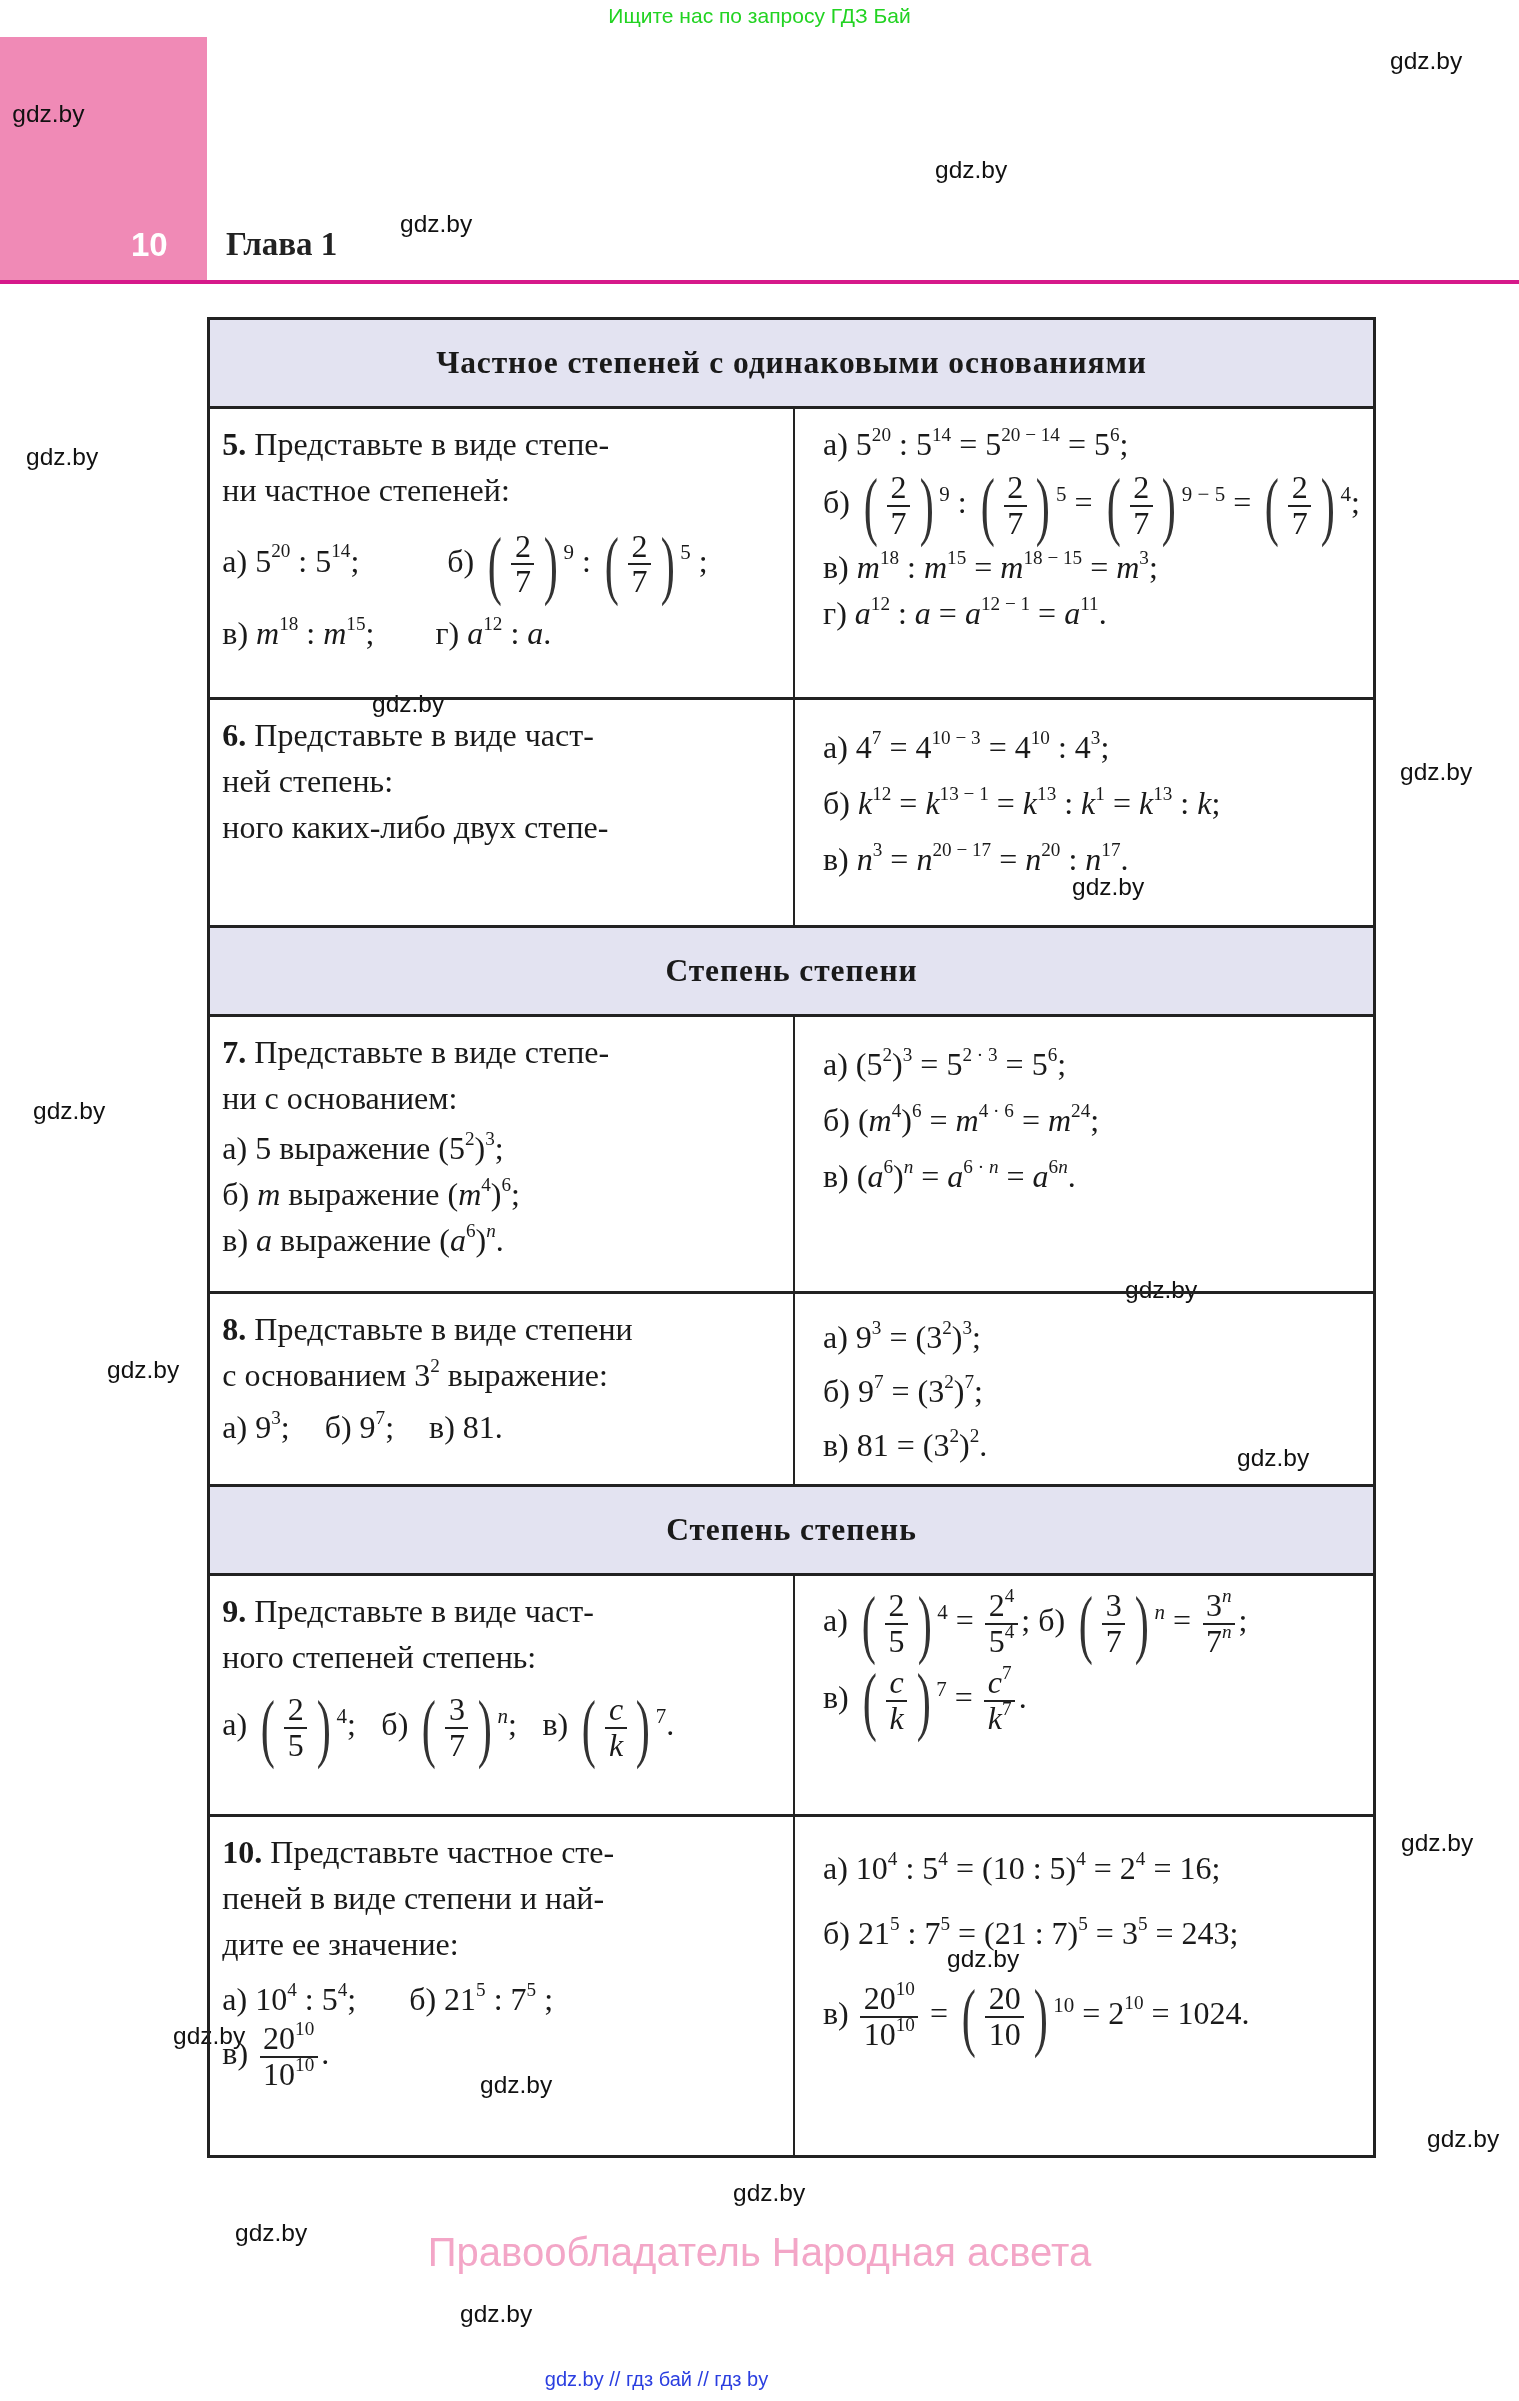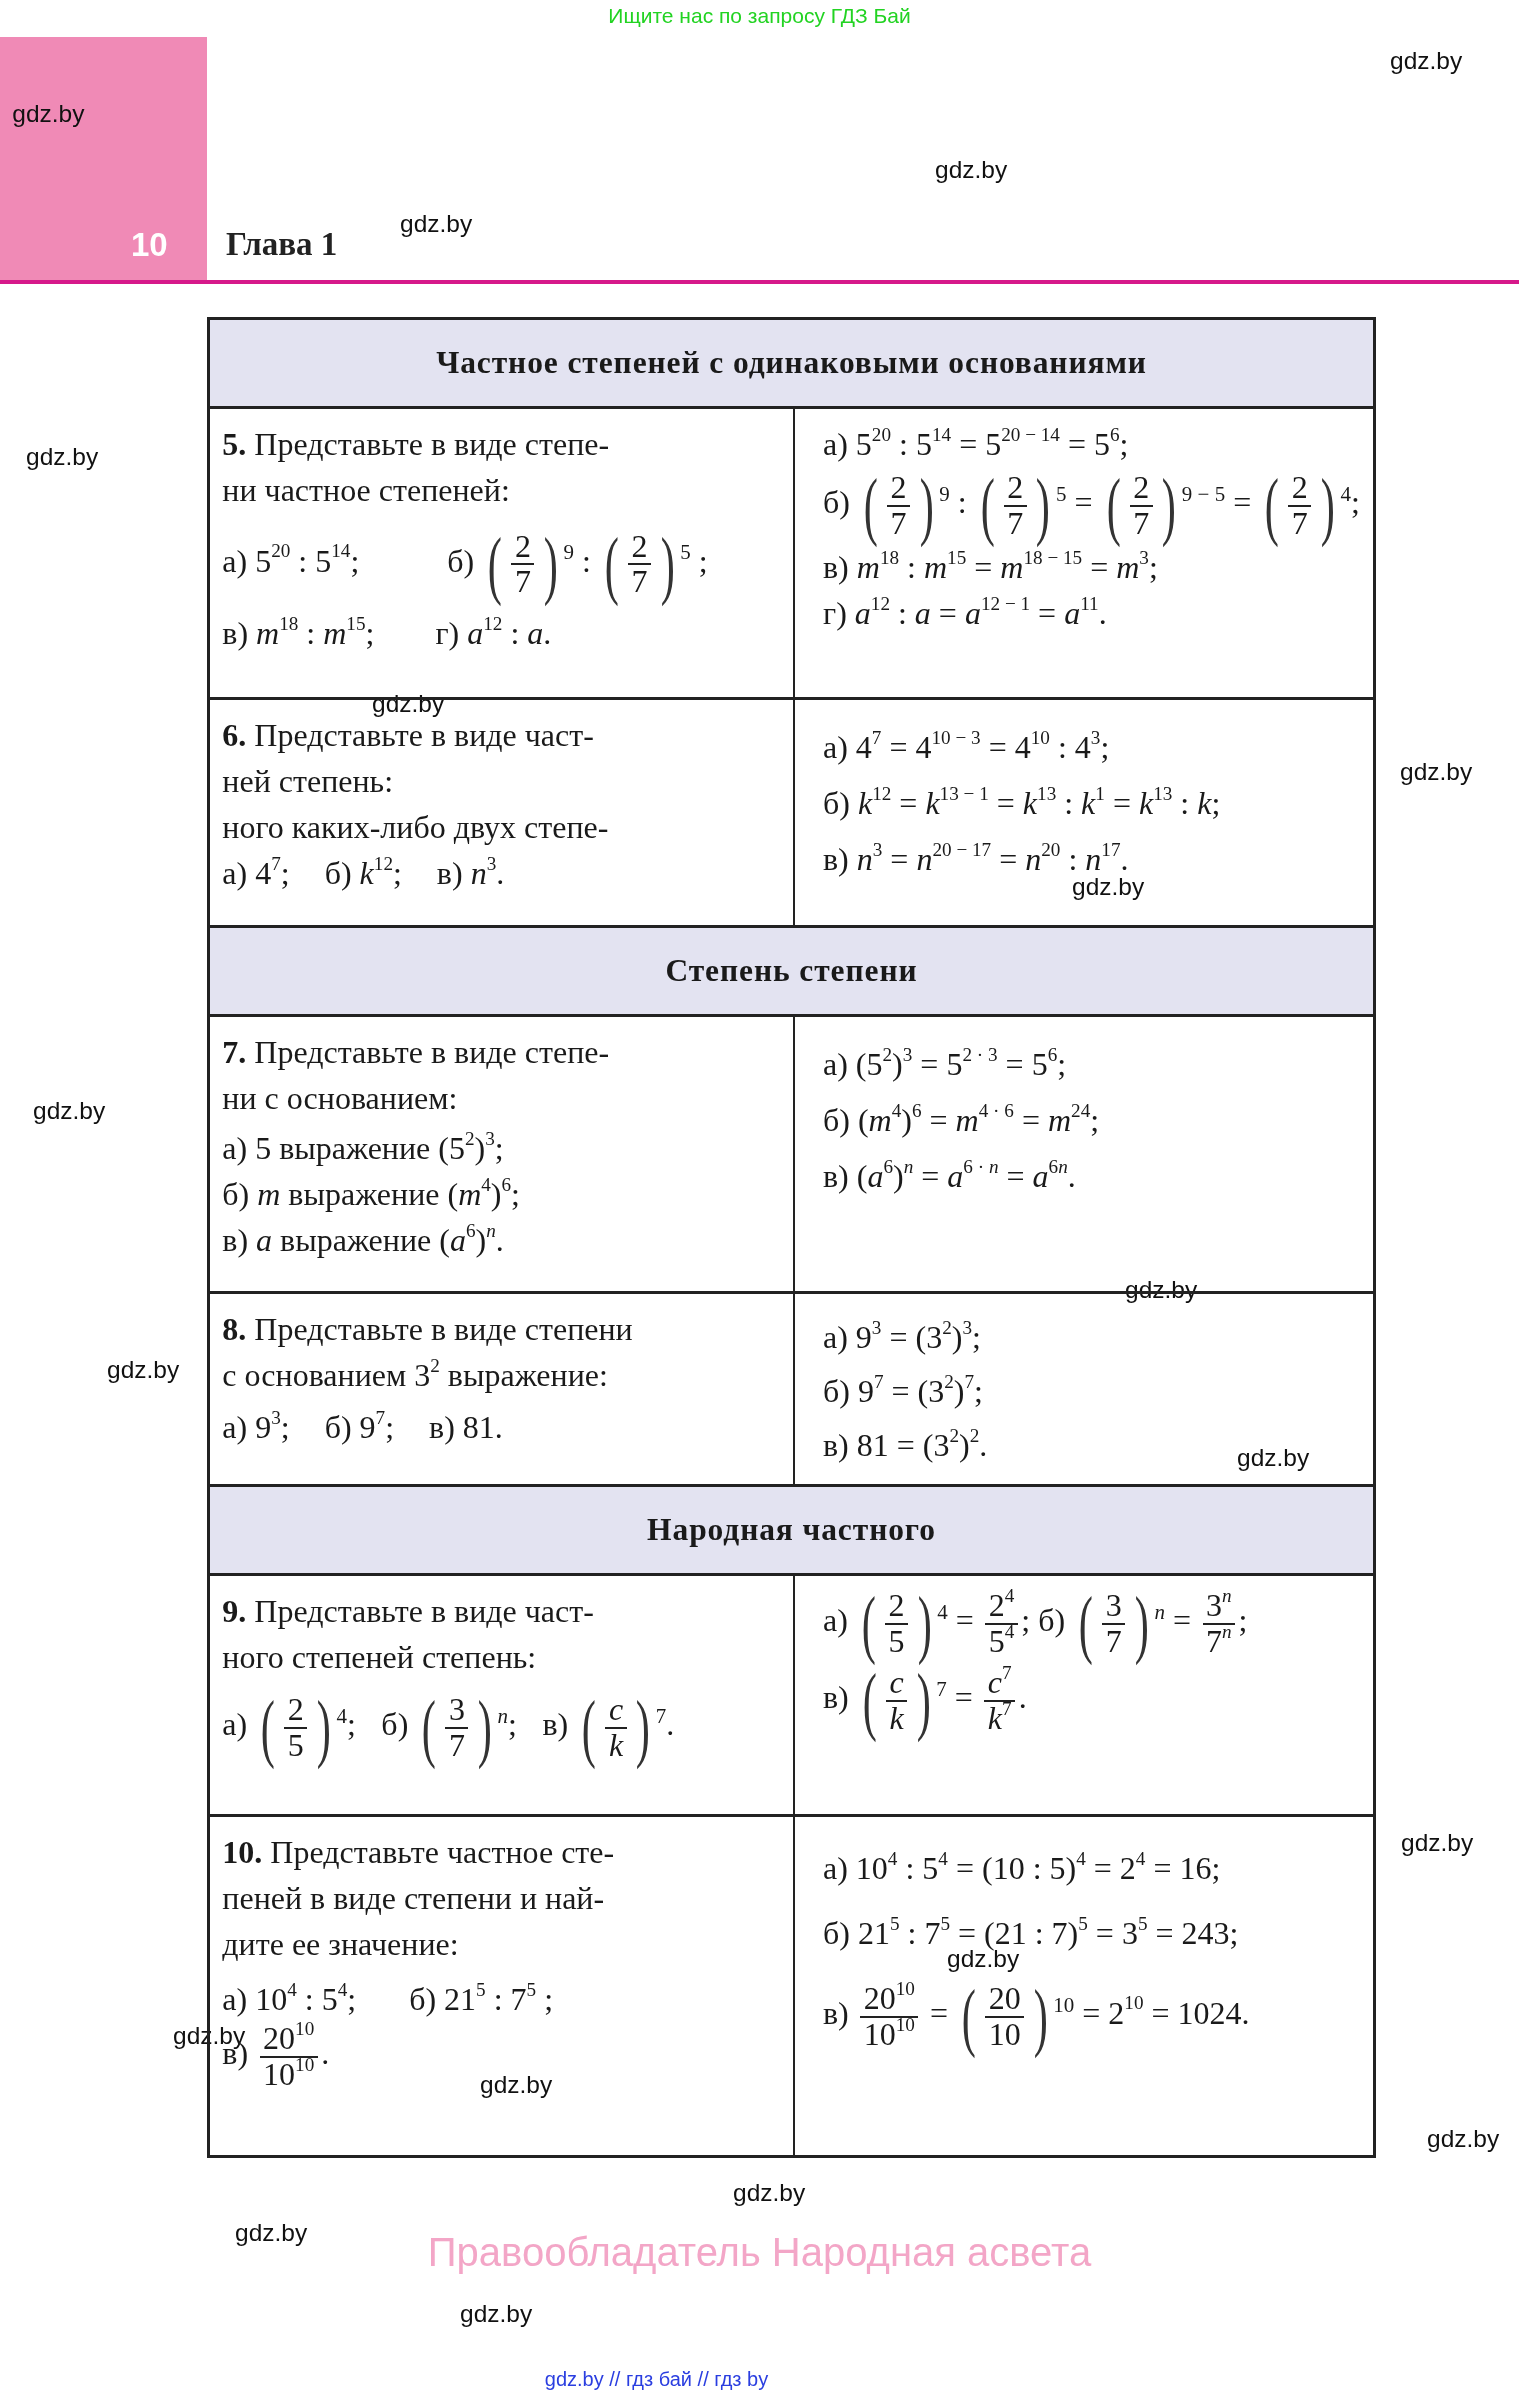--- a/index.html
+++ b/index.html
@@ -142,21 +142,20 @@
       <div class="line">в) <span class="it">m</span><sup>18</sup> : <span class="it">m</span><sup>15</sup> = <span class="it">m</span><sup>18 − 15</sup> = <span class="it">m</span><sup>3</sup>;</div>
       <div class="line">г) <span class="it">a</span><sup>12</sup> : <span class="it">a</span> = <span class="it">a</span><sup>12 − 1</sup> = <span class="it">a</span><sup>11</sup>.</div>
     </div>
   </div>
 
   <div class="row" style="height:228px">
     <div class="cell left">
       <div class="line"><span class="num">6.</span> <span>Представьте в виде част-</span></div>
       <div class="line"><span>ней степень:</span></div>
       <div class="line"><span>ного каких-либо двух степе-</span></div>
-      <div class="line">а) 4<sup>7</sup>;<span class="gap"></span>б) <span class="it">k</span><sup>12</sup>;<span class="gap"></span>в) <span class="it">n</span><sup>3</sup>.</div>
     </div>
     <div class="cell right" style="padding-top:19px">
       <div class="line" style="line-height:56px">а) 4<sup>7</sup> = 4<sup>10 − 3</sup> = 4<sup>10</sup> : 4<sup>3</sup>;</div>
       <div class="line" style="line-height:56px">б) <span class="it">k</span><sup>12</sup> = <span class="it">k</span><sup>13 − 1</sup> = <span class="it">k</span><sup>13</sup> : <span class="it">k</span><sup>1</sup> = <span class="it">k</span><sup>13</sup> : <span class="it">k</span>;</div>
       <div class="line" style="line-height:56px">в) <span class="it">n</span><sup>3</sup> = <span class="it">n</span><sup>20 − 17</sup> = <span class="it">n</span><sup>20</sup> : <span class="it">n</span><sup>17</sup>.</div>
     </div>
   </div>
 
   <div class="sec" style="height:89px">
     <span>Степень степени</span>
@@ -184,21 +183,21 @@
       <div class="line" style="margin-top:5.3px">а) 9<sup>3</sup>;<span class="gap"></span>б) 9<sup>7</sup>;<span class="gap"></span>в) 81.</div>
     </div>
     <div class="cell right" style="padding-top:15.8px">
       <div class="line" style="line-height:54px">а) 9<sup>3</sup> = (3<sup>2</sup>)<sup>3</sup>;</div>
       <div class="line" style="line-height:54px">б) 9<sup>7</sup> = (3<sup>2</sup>)<sup>7</sup>;</div>
       <div class="line" style="line-height:54px">в) 81 = (3<sup>2</sup>)<sup>2</sup>.</div>
     </div>
   </div>
 
   <div class="sec" style="height:89px">
-    <span>Народная частного</span>
+    <span>Степень степень</span>
   </div>
 
   <div class="row" style="height:241px">
     <div class="cell left">
       <div class="line"><span class="num">9.</span> <span>Представьте в виде част-</span></div>
       <div class="line"><span>ного степеней степень:</span></div>
       <div class="line" style="margin-top:8.8px">
         а) <span class="paren">
             <span class="b">(</span>
             <span class="frac">

